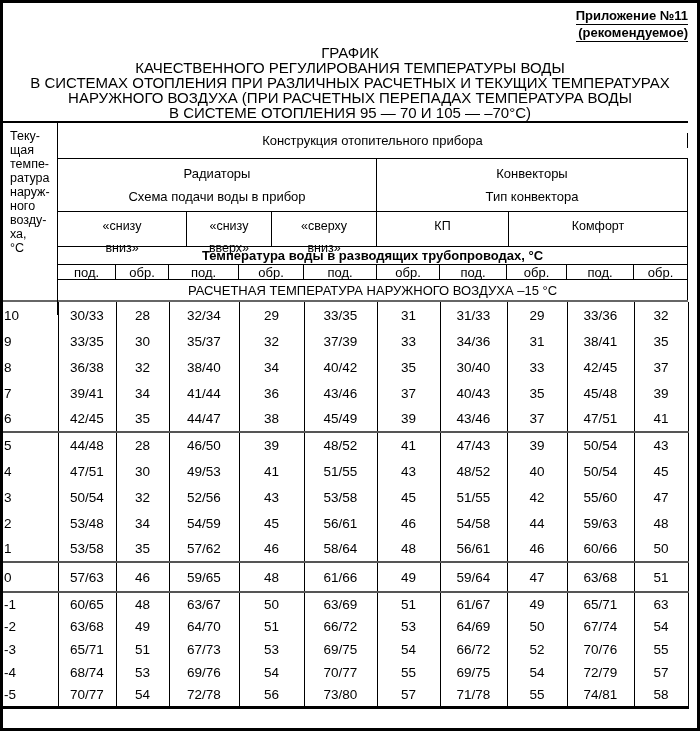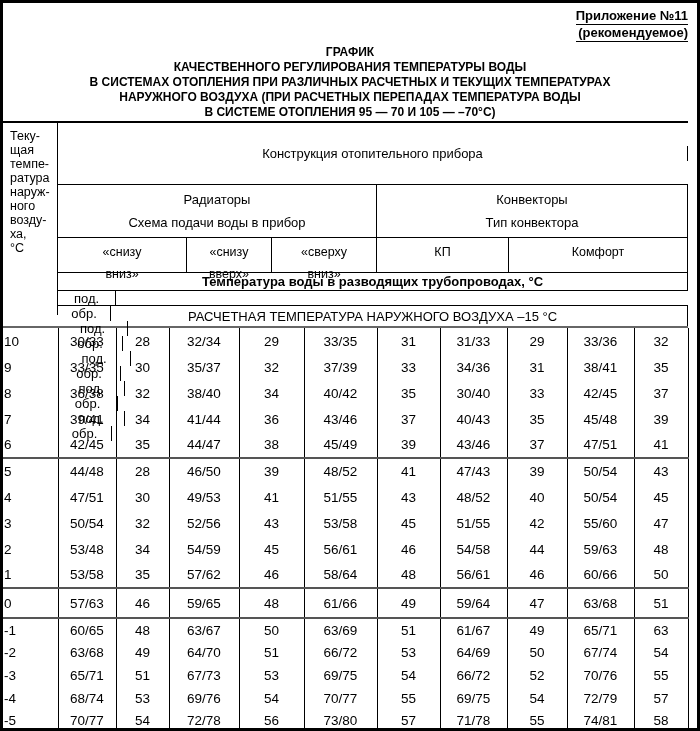--- a/index.html
+++ b/index.html
@@ -12,45 +12,45 @@
     border:3px solid #000;
     font-family:"Liberation Sans", sans-serif;
     color:#000;
     overflow:hidden;
   }
   
   .annex{position:absolute;top:5px;right:9px;text-align:right;font-size:13px;font-weight:bold;line-height:16px;}
   .annex div{border-bottom:1.5px solid #000;padding-bottom:0px;}
   
   .doc-title{position:absolute;top:42px;left:0;width:100%;text-align:center;
-    font-size:12px;font-weight:bold;line-height:15px;letter-spacing:0px;}
+    font-size:15px;font-weight:normal;line-height:15px;letter-spacing:0px;}
   
   .tbl{position:absolute;top:118px;left:0;width:685px;}
   .hdr{position:relative;border-top:2px solid #000;border-bottom:2px solid #666;font-size:13px;}
   .corner{position:absolute;left:0;top:0;width:55px;height:192px;border-right:1px solid #000;
     padding:6px 18px 0 7px;font-size:12.5px;line-height:14px;white-space:pre-line;}
   .hr{margin-left:55px;display:flex;border-bottom:1px solid #000;}
   .hr .cell{display:flex;flex-direction:column;align-items:center;justify-content:center;
     text-align:center;border-right:1px solid #000;}
-  .rA{height:62px;align-items:center;}
+  .rA{height:36px;align-items:center;}
   .rA .cell{width:630px;}
   .rB{height:53px;}
   .rB .cell{justify-content:space-evenly;}
   .rB .cell:nth-child(1){width:319px;}
   .rB .cell:nth-child(2){width:311px;}
   .rC{height:35px;}
   .rC .cell{justify-content:flex-start;padding-top:3px;line-height:22px;white-space:pre-line;font-size:12.5px;}
   .rC .cell:nth-child(1){width:129px;}
   .rC .cell:nth-child(2){width:85px;}
   .rC .cell:nth-child(3){width:105px;}
   .rC .cell:nth-child(4){width:132px;}
   .rC .cell:nth-child(5){width:179px;}
   .rD{height:18px;}
   .rD .cell{width:630px;font-weight:bold;font-size:13px;}
-  .rE{height:15px;flex-direction:column;}
+  .rE{height:15px;}
   .rE .cell:nth-child(1){width:58px;}
   .rE .cell:nth-child(2){width:53px;}
   .rE .cell:nth-child(3){width:70px;}
   .rE .cell:nth-child(4){width:65px;}
   .rE .cell:nth-child(5){width:73px;}
   .rE .cell:nth-child(6){width:63px;}
   .rE .cell:nth-child(7){width:67px;}
   .rE .cell:nth-child(8){width:60px;}
   .rE .cell:nth-child(9){width:67px;}
   .rE .cell:nth-child(10){width:54px;}

